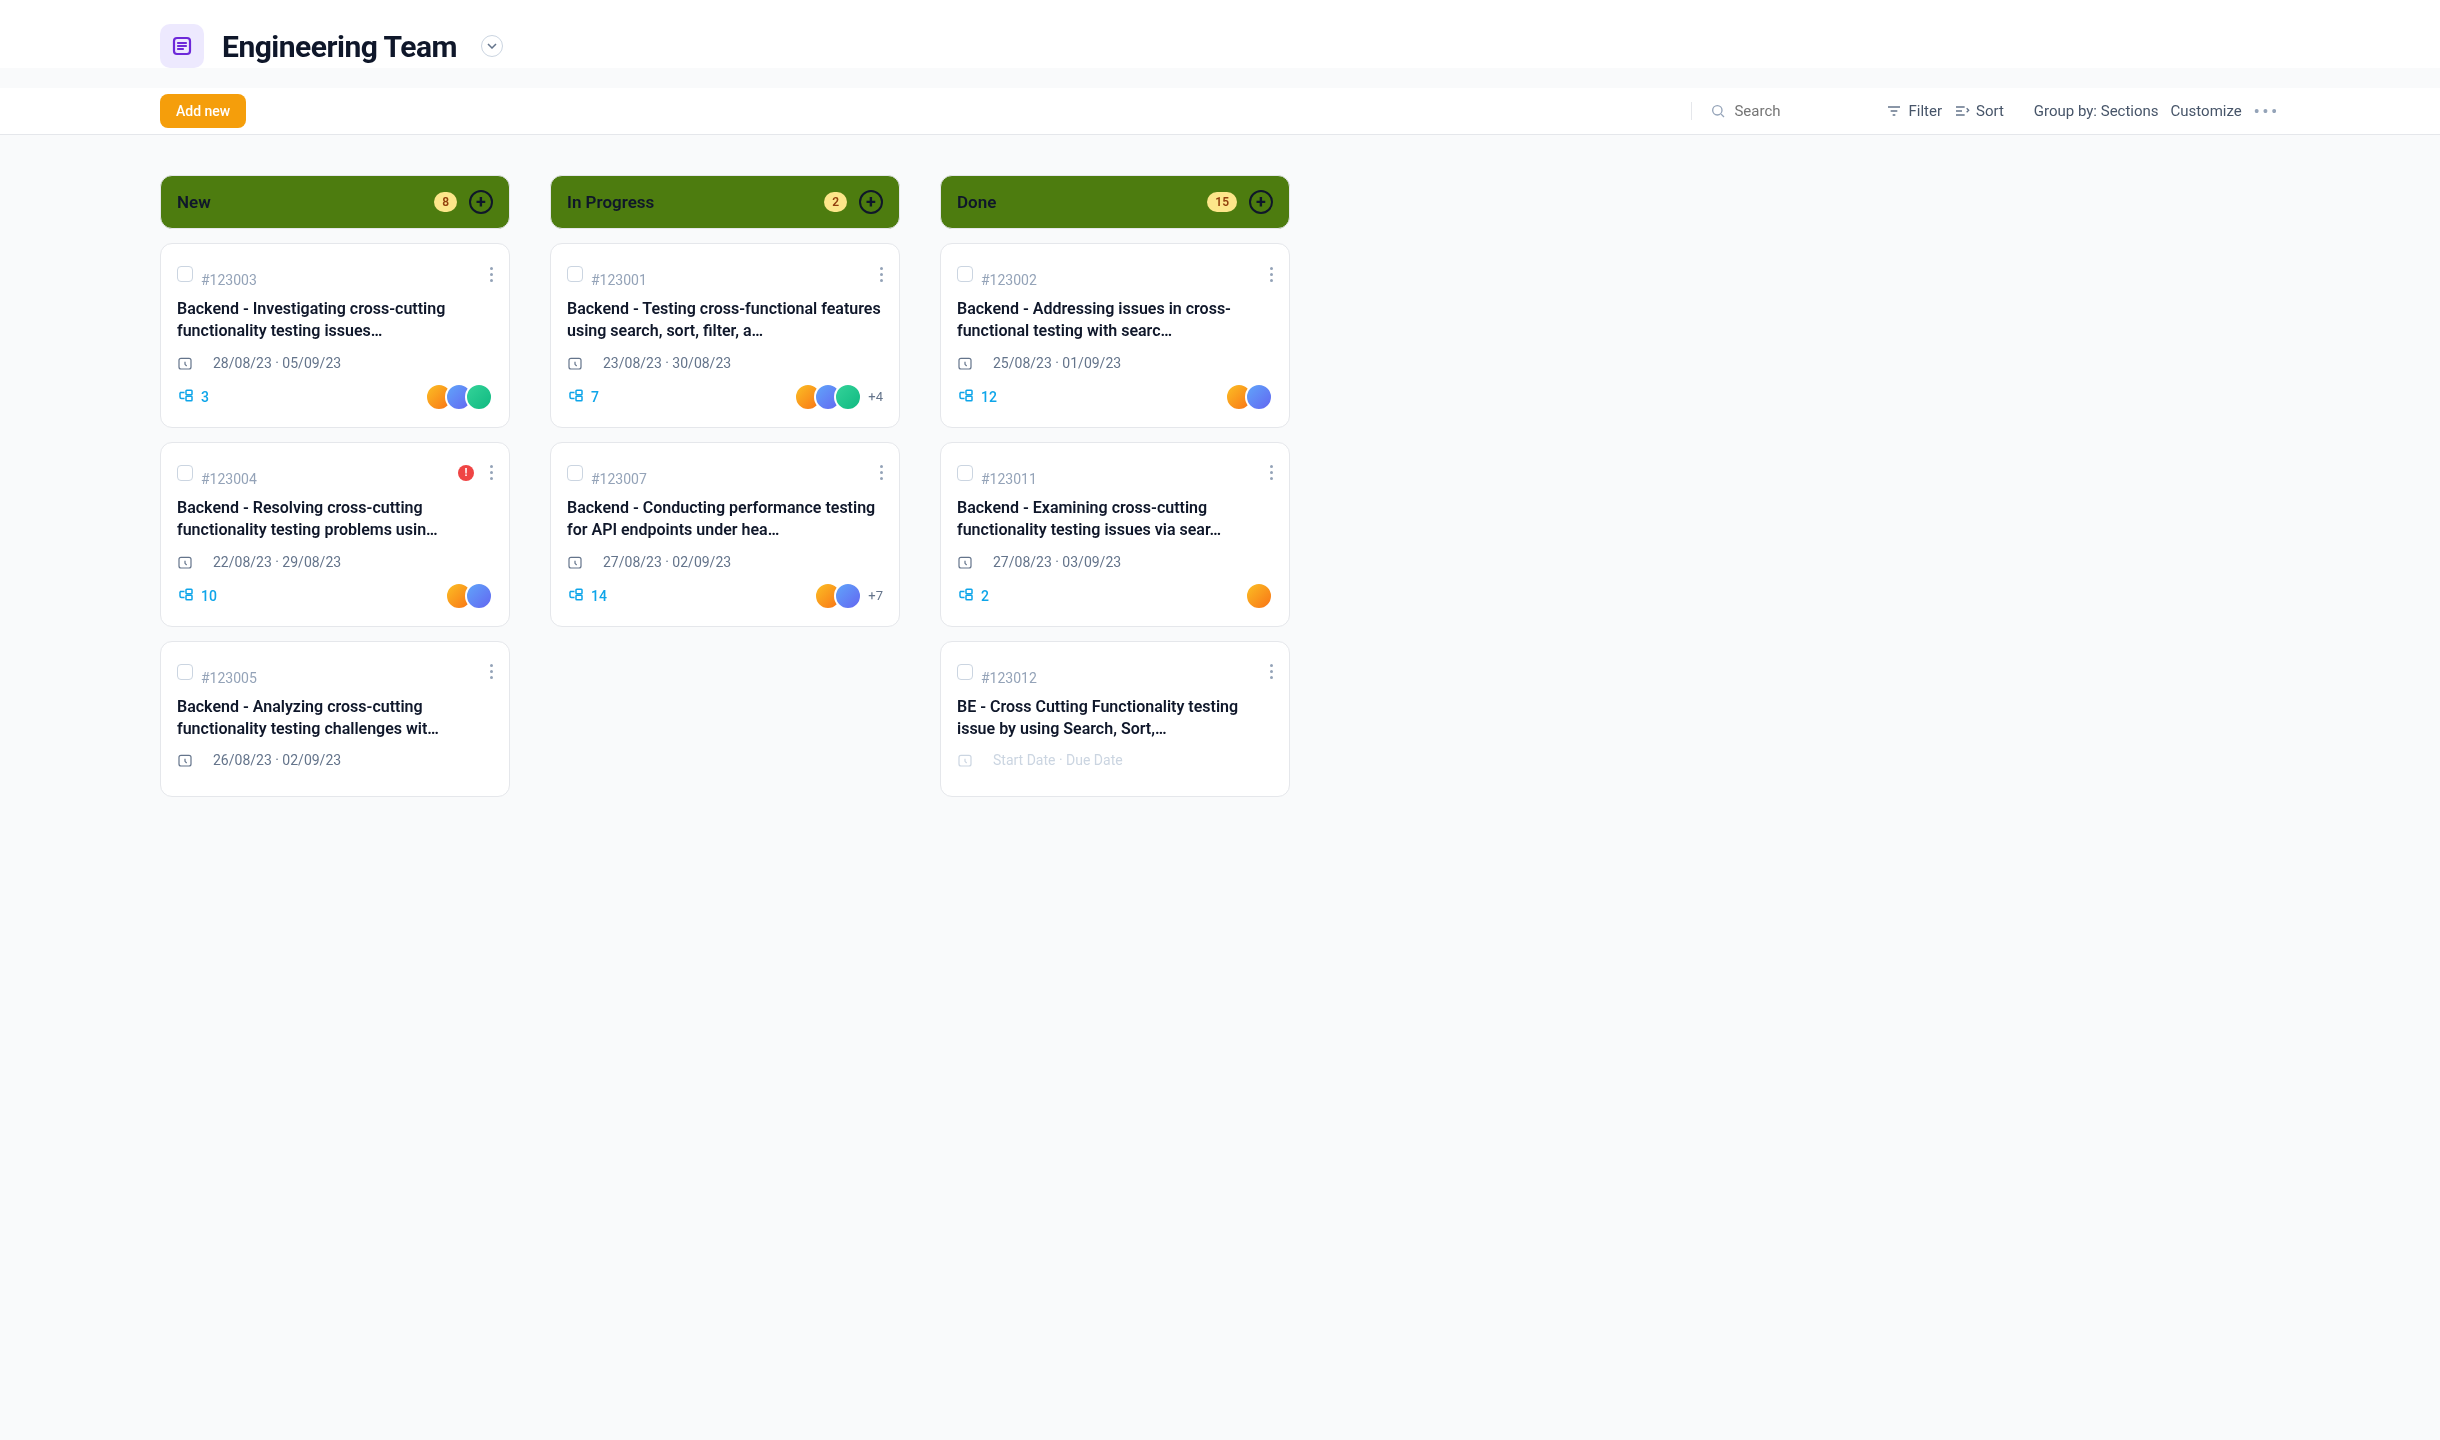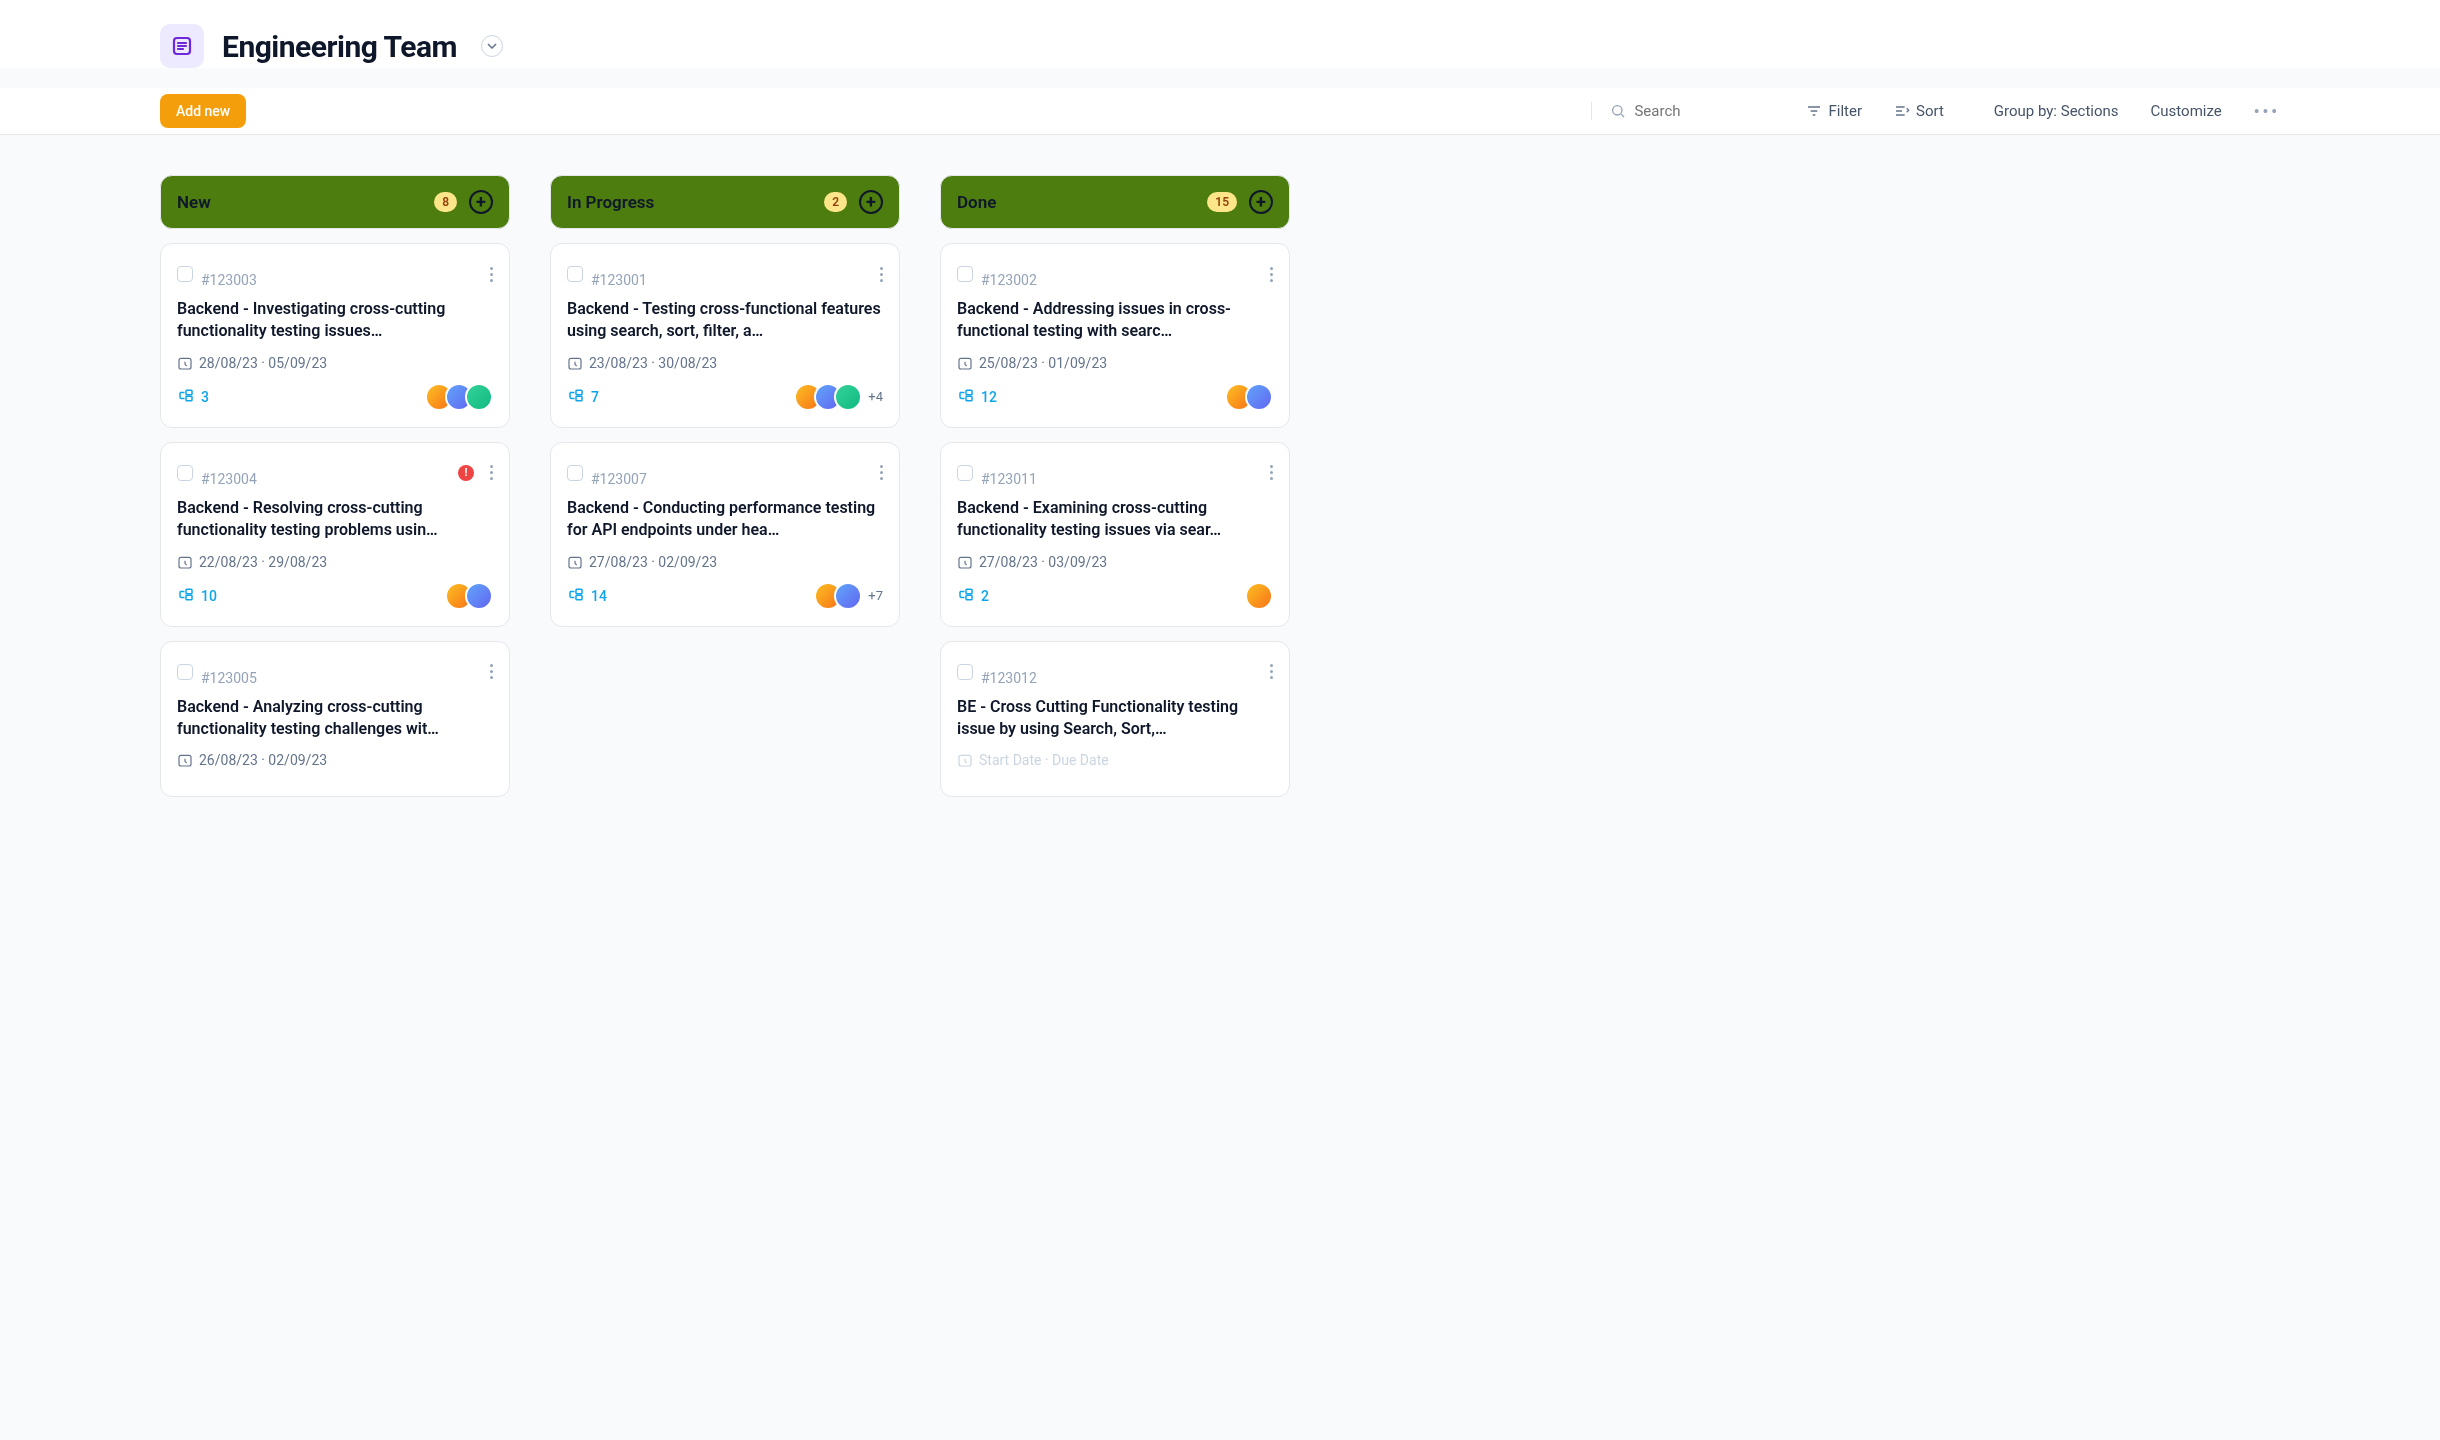--- a/index.html
+++ b/index.html
@@ -5,41 +5,41 @@
 * { margin:0; padding:0; box-sizing:border-box; font-family:-apple-system,BlinkMacSystemFont,'Segoe UI',Roboto,sans-serif; }
 body { background:#f9fafb; color:#0f172a; }
 .header { background:#fff; padding:24px 160px 0 160px; }
 .title-row { display:flex; align-items:center; gap:18px; margin-bottom:20px; }
 .project-icon { width:44px; height:44px; background:#ede9fe; border-radius:10px; display:flex; align-items:center; justify-content:center; }
 .page-title { font-size:30px; font-weight:700; letter-spacing:-0.5px; }
 .chevron-circle { width:22px; height:22px; border:1px solid #cbd5e1; border-radius:50%; display:flex; align-items:center; justify-content:center; margin-left:6px; cursor:pointer; }
 .tabs { display:flex; gap:26px; border-bottom:1px solid #e5e7eb; }
 .tab { padding:0 0 14px 0; font-size:15px; color:#334155; cursor:pointer; }
 .tab.active { font-weight:600; color:#0f172a; border-bottom:3px solid #f59e0b; margin-bottom:-1.5px; }
-.toolbar { display:flex; align-items:center; padding:6px 160px; background:#fff; border-bottom:1px solid #e5e7eb; gap:32px; }
+.toolbar { display:flex; align-items:center; padding:6px 160px; background:#fff; border-bottom:1px solid #e5e7eb; gap:12px; }
 .add-btn { background:#f59e0b; color:#fff; border:none; padding:9px 16px; border-radius:8px; font-size:14px; font-weight:500; cursor:pointer; }
 .search-wrap { display:flex; align-items:center; gap:8px; margin-left:auto; border-left:1px solid #e5e7eb; padding-left:18px; }
 .search-wrap input { border:none; outline:none; font-size:15px; color:#334155; width:140px; }
 .tool-item { display:flex; align-items:center; gap:6px; font-size:15px; color:#475569; cursor:pointer; }
 .dots { color:#94a3b8; letter-spacing:3px; cursor:pointer; font-weight:700; }
 .board { display:flex; gap:40px; padding:40px 160px; align-items:flex-start; }
 .column { width:350px; flex-shrink:0; }
 .col-head { background:#4d7c0f; border:1px solid #e5e7eb; border-radius:12px; padding:14px 16px; display:flex; align-items:center; margin-bottom:14px; }
 .col-title { font-size:17px; font-weight:600; flex:1; }
 .count-badge { background:#fde68a; color:#92400e; font-size:12px; font-weight:600; padding:3px 8px; border-radius:10px; margin-right:12px; }
 .add-circle { width:24px; height:24px; border:2px solid #0f172a; border-radius:50%; display:flex; align-items:center; justify-content:center; font-size:18px; font-weight:700; cursor:pointer; line-height:1; }
 .card { background:#fff; border:1px solid #e5e7eb; border-radius:12px; padding:16px; margin-bottom:14px; cursor:pointer; }
 .card-top { display:flex; align-items:center; gap:8px; margin-bottom:10px; }
 .checkbox { width:16px; height:16px; border:1.5px solid #cbd5e1; border-radius:4px; flex-shrink:0; }
 .task-id { color:#94a3b8; font-size:14px;margin-top:12px; }
 .alert-dot { width:16px; height:16px; background:#ef4444; border-radius:50%; color:#fff; font-size:11px; font-weight:700; display:flex; align-items:center; justify-content:center; margin-left:auto; }
 .kebab { margin-left:auto; color:#94a3b8; cursor:pointer; font-size:18px; line-height:0.4; display:flex; flex-direction:column; gap:3px; }
 .kebab span { width:3px; height:3px; background:#94a3b8; border-radius:50%; }
 .card-title { font-size:16px; font-weight:600; line-height:1.4; margin-bottom:12px; display:-webkit-box; -webkit-line-clamp:2; -webkit-box-orient:vertical; overflow:hidden; }
-.date-row { display:flex; align-items:center; gap:6px; color:#64748b; font-size:14px; margin-bottom:12px; }
+.date-row { display:flex; align-items:center; gap:20px; color:#64748b; font-size:14px; margin-bottom:12px; }
 .date-row.placeholder { color:#cbd5e1; }
 .card-foot { display:flex; align-items:center; }
 .subtasks { display:flex; align-items:center; gap:6px; color:#0ea5e9; font-size:14px; font-weight:500; }
 .avatars { display:flex; margin-left:auto; align-items:center; }
 .avatar { width:28px; height:28px; border-radius:50%; border:2px solid #fff; margin-left:-8px; background:linear-gradient(135deg,#a78bfa,#60a5fa); display:flex; align-items:center; justify-content:center; color:#fff; font-size:10px; font-weight:600; }
 .avatar:first-child { margin-left:0; }
 .more-count { font-size:13px; color:#64748b; margin-left:6px; }
 svg { flex-shrink:0; }
 </style>
 </head>

